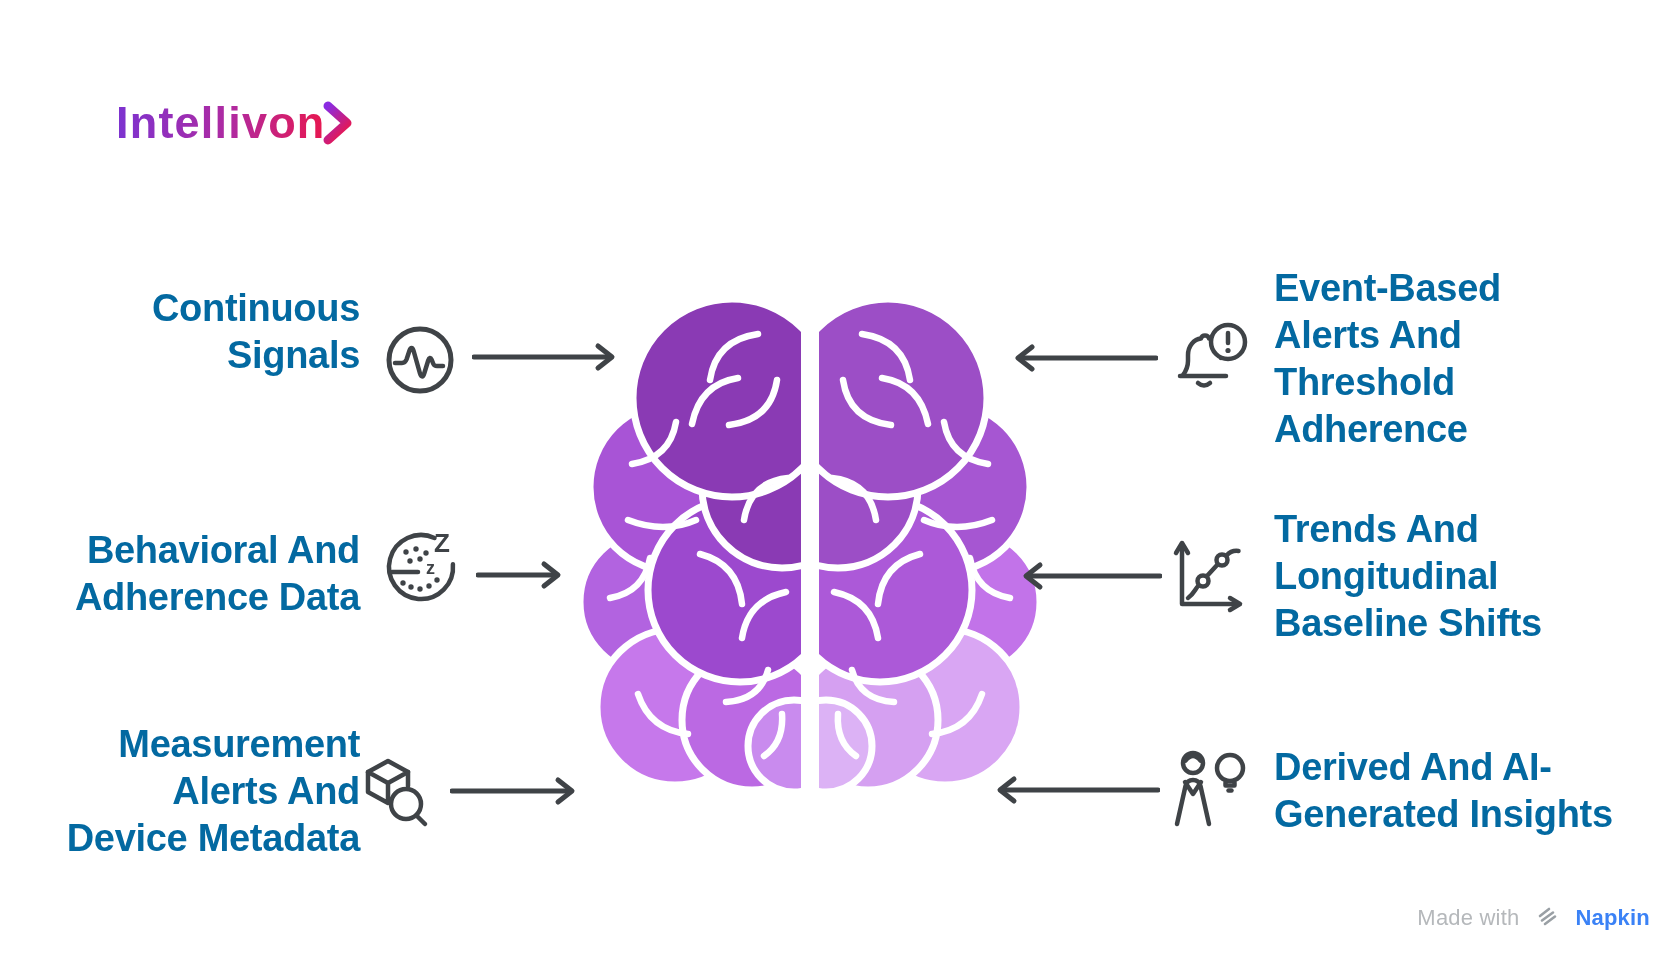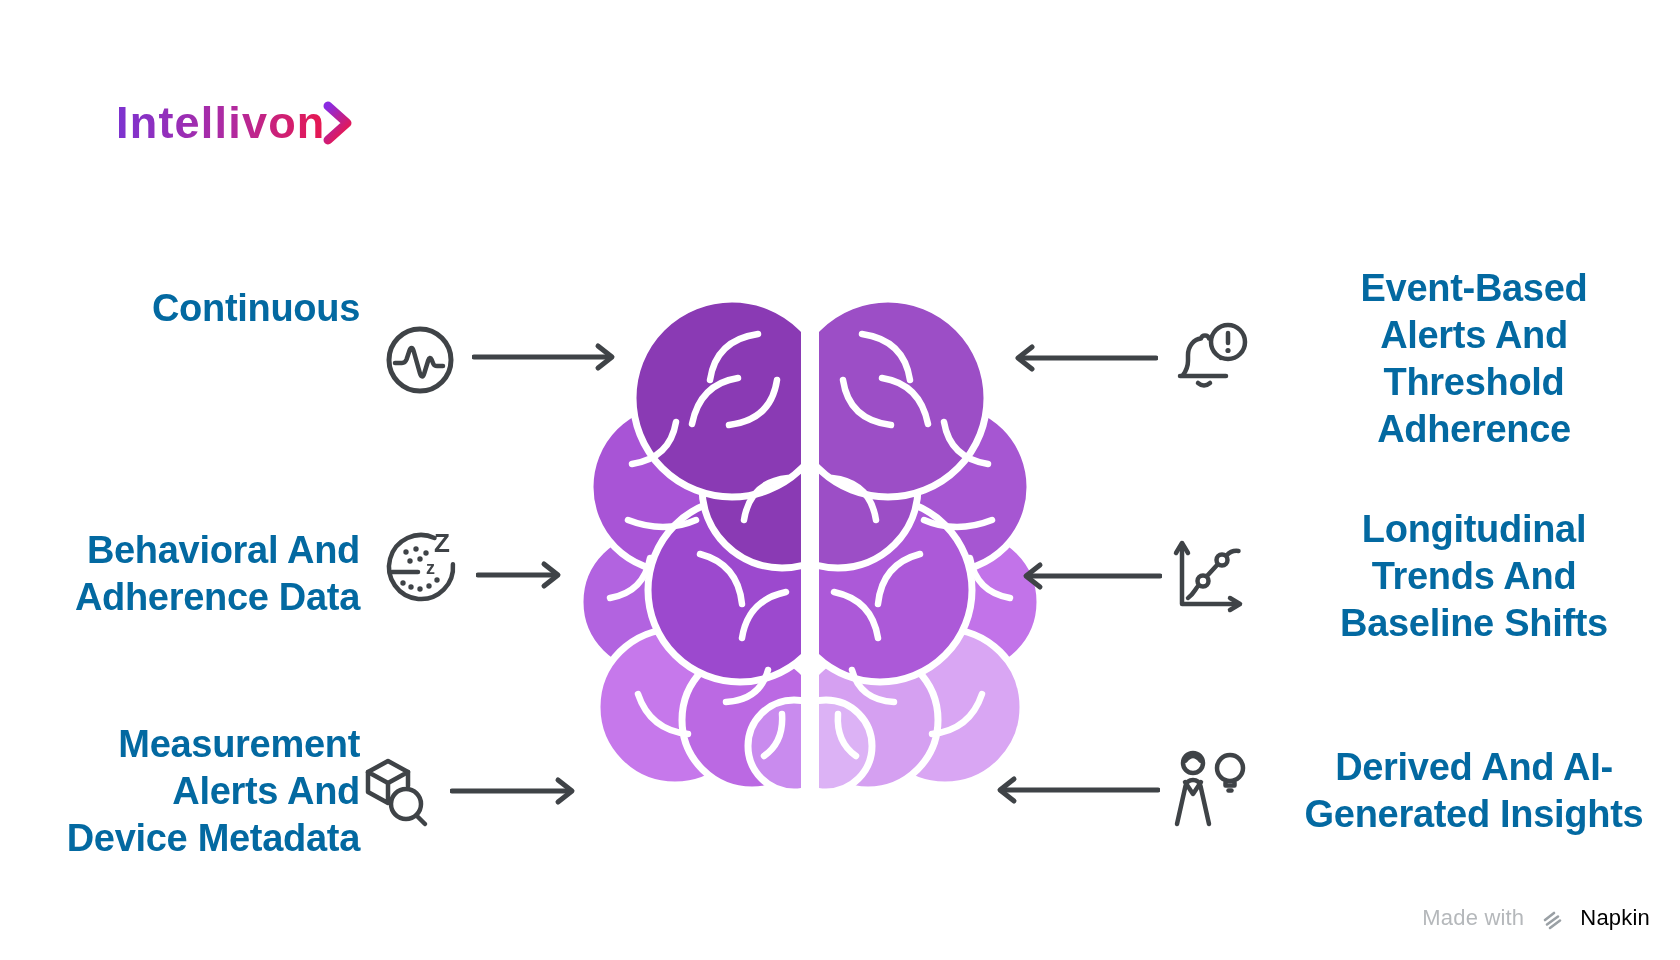--- a/index.html
+++ b/index.html
@@ -7,27 +7,27 @@
     width:1680px;height:960px;position:relative;background:#ffffff;
     font-family:"Liberation Sans", sans-serif;overflow:hidden;
   }
   .abs{position:absolute;}
   .label{
     position:absolute;
     font-weight:700;font-size:38px;line-height:47px;letter-spacing:-0.3px;
     color:#0369a1;white-space:nowrap;
   }
   .label.l{left:20px;width:340px;text-align:right;}
-  .label.r{left:1274px;width:400px;text-align:center;}
+  .label.r{left:1274px;width:400px;text-align:left;}
   .icon svg{display:block;}
   .wm{
-    position:absolute;right:30px;top:905px;display:flex;align-items:flex-end;gap:17px;
+    position:absolute;right:30px;top:905px;display:flex;align-items:flex-start;gap:17px;
     font-size:22px;color:#B5B8BB;letter-spacing:0.2px;
   }
-  .wm .brand{color:#000000;font-weight:400;}
+  .wm .brand{color:#3b82f6;font-weight:700;}
 </style>
 </head>
 <body>
 
 <svg class="abs" style="left:114px;top:90px;" width="270" height="64" viewBox="0 0 270 64">
   <defs>
     <linearGradient id="lgText" x1="0" y1="0" x2="1" y2="0">
       <stop offset="0" stop-color="#7C33D0"></stop>
         <stop offset="0.55" stop-color="#B02AA0"></stop>
         <stop offset="1" stop-color="#E8174F"></stop>
@@ -95,40 +95,41 @@
       <path d="M254,310 Q292,318 298,356"></path>
       <path d="M402,412 Q390,448 352,452"></path>
       <path d="M314,420 Q280,418 272,388"></path>
       <path d="M276,474 Q256,460 258,432"></path>
     </g>
   </g>
 </svg>
 
 <div class="label l" style="top:285px;">
   <div>Continuous</div>
+  <div>Signals</div>
 </div>
 <div class="label l" style="top:527px;">
   <div>Behavioral And</div>
   <div>Adherence Data</div>
 </div>
 <div class="label l" style="top:721px;">
   <div>Measurement</div>
   <div>Alerts And</div>
   <div>Device Metadata</div>
 </div>
 
 <div class="label r" style="top:265px;">
   <div>Event-Based</div>
   <div>Alerts And</div>
   <div>Threshold</div>
   <div>Adherence</div>
 </div>
 <div class="label r" style="top:506px;">
+  <div>Trends And</div>
   <div>Longitudinal</div>
-  <div>Trends And</div>
   <div>Baseline Shifts</div>
 </div>
 <div class="label r" style="top:744px;">
   <div>Derived And AI-</div>
   <div>Generated Insights</div>
 </div>
 
 <div class="abs icon" style="left:382px;top:322px;">
   <svg width="76" height="76" viewBox="0 0 76 76" fill="none" stroke="#3F4347" stroke-width="5" stroke-linecap="round" stroke-linejoin="round">
     <circle cx="38" cy="38" r="31"></circle>

